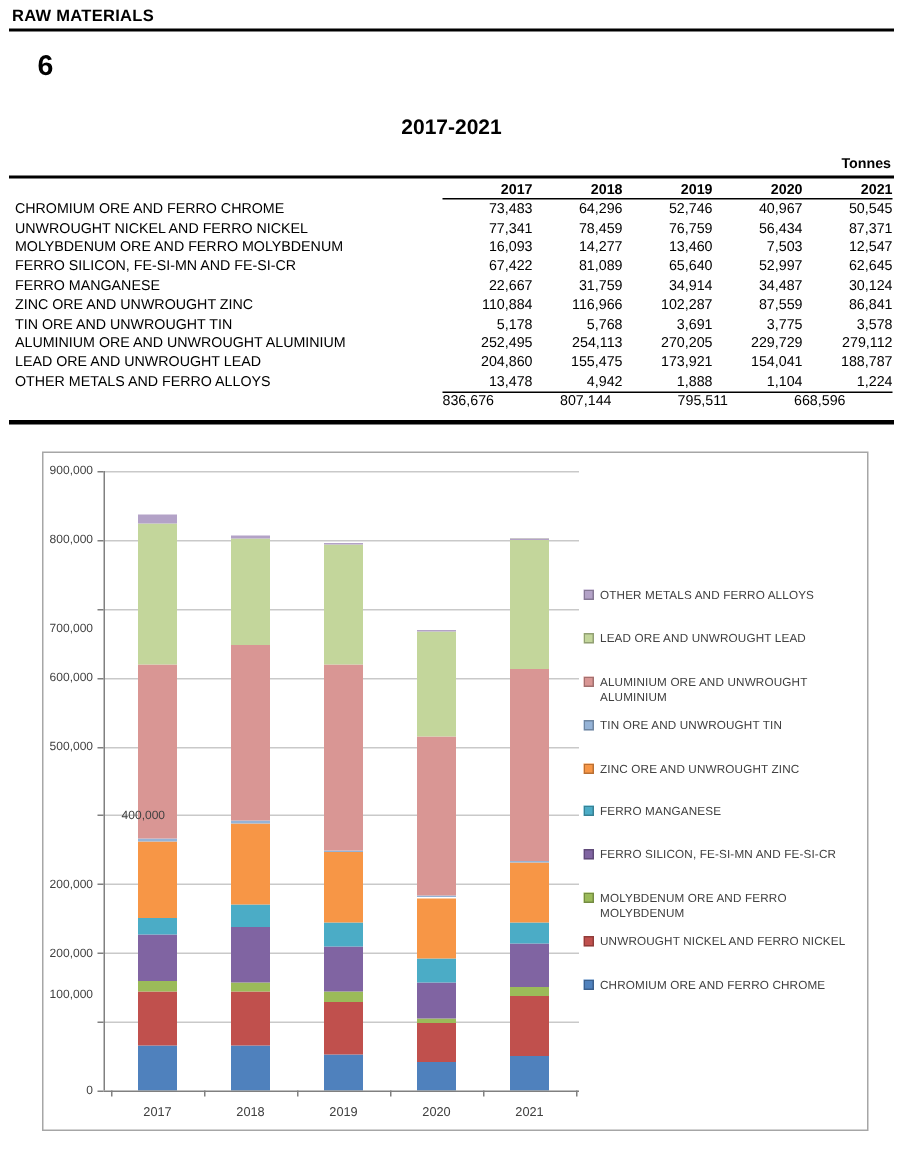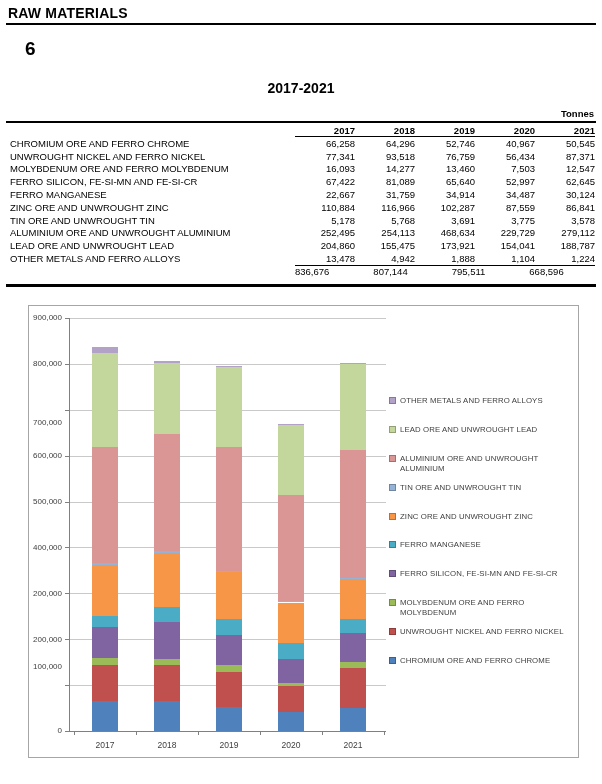--- a/index.html
+++ b/index.html
@@ -1,17 +1,17 @@
 <!DOCTYPE html>
 <html><head>
 <meta charset="utf-8">
 <style>
   html,body{margin:0;padding:0;background:#fff;}
   body{width:602px;height:784px;overflow:hidden;font-family:"Liberation Sans",sans-serif;color:#000;}
-  .section-label{margin:5px 0 0 8px;font-size:14px;font-weight:bold;letter-spacing:.2px;}
+  .section-label{margin:5px 0 0 8px;font-size:11px;font-weight:bold;letter-spacing:.2px;}
   .rule-thick{height:2px;background:#000;margin:2px 6px 0 6px;}
   .rule-bottom{height:3px;background:#000;margin:6px 6px 0 6px;}
   .title-row{position:relative;margin-top:13px;height:26px;}
   .table-number{position:absolute;left:25px;top:0;font-size:19px;font-weight:bold;}
   .page-title{margin:0;text-align:center;font-size:19px;font-weight:bold;white-space:pre;letter-spacing:.2px;}
   .subtitle{text-align:center;font-size:14px;font-weight:bold;margin-top:16px;}
   .units-label{text-align:right;margin:12px 8px 0 0;font-size:9.5px;font-weight:bold;}
   .data-table{margin:0 7px 0 10px;font-size:9.5px;}
   .trow{display:flex;align-items:center;height:12.8px;}
   .thead{height:14px;align-items:flex-end;font-weight:bold;}
@@ -54,32 +54,32 @@
           <span>2018</span>
           <span>2019</span>
           <span>2020</span>
           <span>2021</span>
         </div>
     </div>
     <div>
         <div class="trow">
           <div class="tlabel">CHROMIUM ORE AND FERRO CHROME</div>
           <div class="tnums">
-            <span>66,258</span>
+            <span>73,483</span>
             <span>64,296</span>
             <span>52,746</span>
             <span>40,967</span>
             <span>50,545</span>
           </div>
         </div>
         <div class="trow">
           <div class="tlabel">UNWROUGHT NICKEL AND FERRO NICKEL</div>
           <div class="tnums">
             <span>77,341</span>
-            <span>93,518</span>
+            <span>78,459</span>
             <span>76,759</span>
             <span>56,434</span>
             <span>87,371</span>
           </div>
         </div>
         <div class="trow">
           <div class="tlabel">MOLYBDENUM ORE AND FERRO MOLYBDENUM</div>
           <div class="tnums">
             <span>16,093</span>
             <span>14,277</span>
@@ -126,21 +126,21 @@
             <span>3,691</span>
             <span>3,775</span>
             <span>3,578</span>
           </div>
         </div>
         <div class="trow">
           <div class="tlabel">ALUMINIUM ORE AND UNWROUGHT ALUMINIUM</div>
           <div class="tnums">
             <span>252,495</span>
             <span>254,113</span>
-            <span>468,634</span>
+            <span>270,205</span>
             <span>229,729</span>
             <span>279,112</span>
           </div>
         </div>
         <div class="trow">
           <div class="tlabel">LEAD ORE AND UNWROUGHT LEAD</div>
           <div class="tnums">
             <span>204,860</span>
             <span>155,475</span>
             <span>173,921</span>
@@ -242,21 +242,21 @@
         <div style="position: absolute; left: 40px; top: 425px; width: 317px; height: 1px; background: rgb(128, 128, 128);"></div>
         <div style="position: absolute; left: 36px; top: 425px; width: 4px; height: 1px; background: rgb(128, 128, 128);"></div>
         <div class="y-lab" style="top: 420.5px; width: 33px;">0</div>
         <div style="position: absolute; left: 36px; top: 379.11px; width: 4px; height: 1px; background: rgb(128, 128, 128);"></div>
         <div class="y-lab" style="top: 356px; width: 33px;">100,000</div>
         <div style="position: absolute; left: 36px; top: 333.22px; width: 4px; height: 1px; background: rgb(128, 128, 128);"></div>
         <div class="y-lab" style="top: 328.72px; width: 33px;">200,000</div>
         <div style="position: absolute; left: 36px; top: 287.33px; width: 4px; height: 1px; background: rgb(128, 128, 128);"></div>
         <div class="y-lab" style="top: 282.83px; width: 33px;">200,000</div>
         <div style="position: absolute; left: 36px; top: 241.44px; width: 4px; height: 1px; background: rgb(128, 128, 128);"></div>
-        <div class="y-lab" style="top: 236.94px; width: 33px;">400,000</div>
+        <div class="y-lab" style="top: 236.94px; width: 33px; margin-left: 48px;">400,000</div>
         <div style="position: absolute; left: 36px; top: 195.56px; width: 4px; height: 1px; background: rgb(128, 128, 128);"></div>
         <div class="y-lab" style="top: 191.06px; width: 33px;">500,000</div>
         <div style="position: absolute; left: 36px; top: 149.67px; width: 4px; height: 1px; background: rgb(128, 128, 128);"></div>
         <div class="y-lab" style="top: 145.17px; width: 33px;">600,000</div>
         <div style="position: absolute; left: 36px; top: 103.78px; width: 4px; height: 1px; background: rgb(128, 128, 128);"></div>
         <div class="y-lab" style="top: 112px; width: 33px;">700,000</div>
         <div style="position: absolute; left: 36px; top: 57.89px; width: 4px; height: 1px; background: rgb(128, 128, 128);"></div>
         <div class="y-lab" style="top: 53.39px; width: 33px;">800,000</div>
         <div style="position: absolute; left: 36px; top: 12px; width: 4px; height: 1px; background: rgb(128, 128, 128);"></div>
         <div class="y-lab" style="top: 7.5px; width: 33px;">900,000</div>

